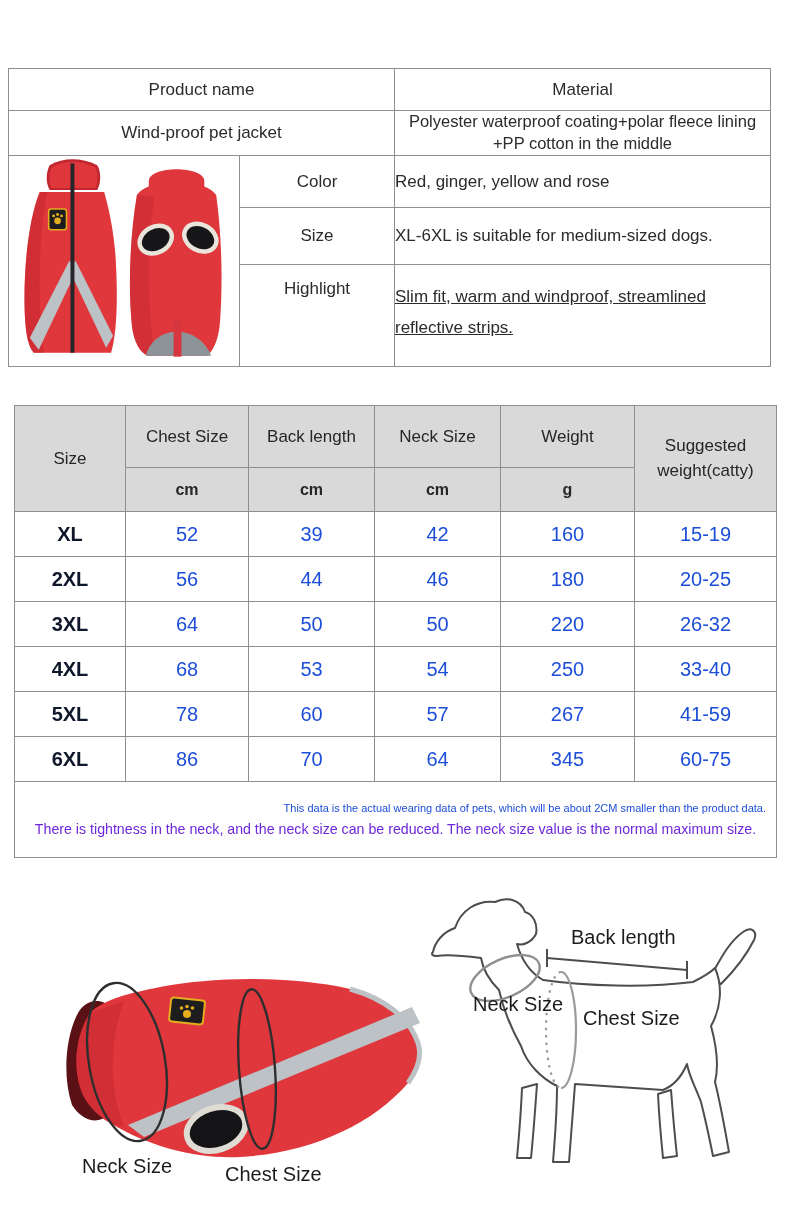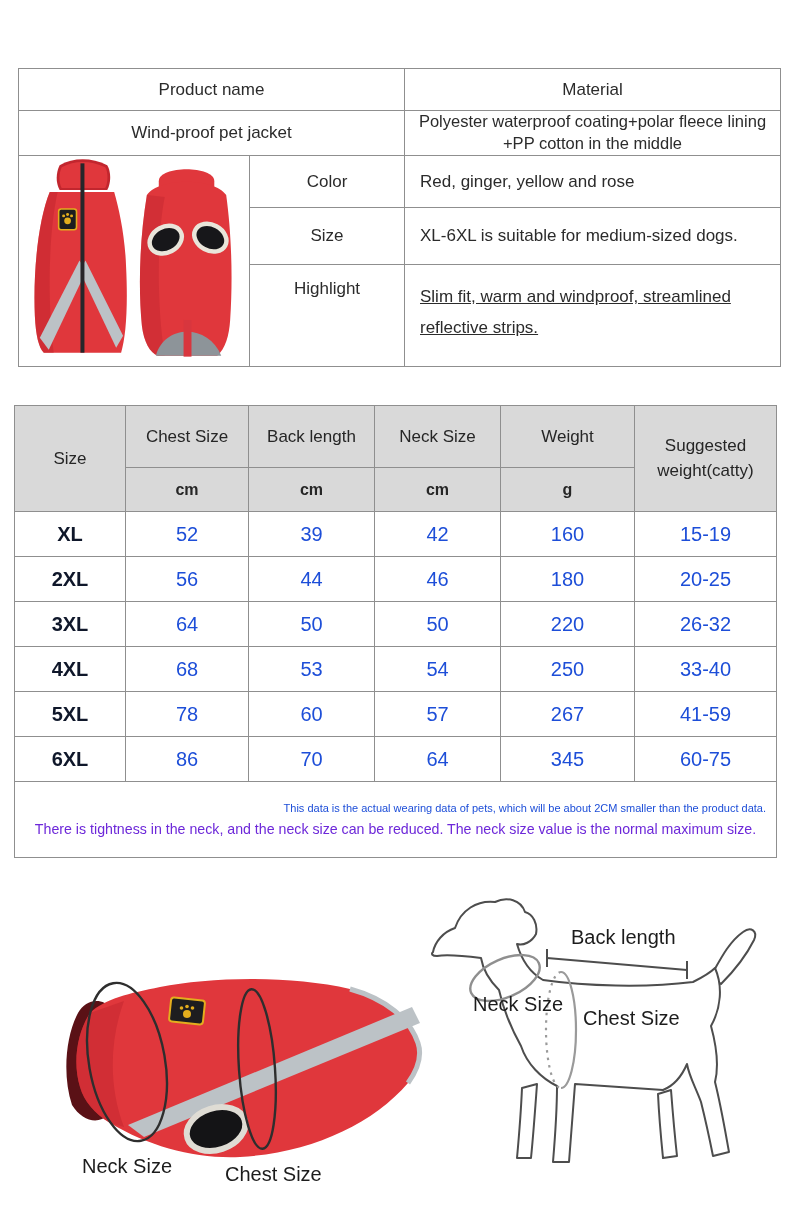--- a/index.html
+++ b/index.html
@@ -9,31 +9,31 @@
 
   
   .page-title{
     position:absolute; top:10px; left:0; width:790px;
     text-align:center; font-size:17.5px; letter-spacing:1.6px;
     color:#a2a2a2; font-weight:400;
   }
 
   
   table.info{
-    position:absolute; left:18px; top:68px; width:762px;
+    position:absolute; left:8px; top:68px; width:762px;
     border-collapse:collapse; table-layout:fixed;
   }
   table.info td{ border:1px solid #8f8f8f; text-align:center; font-size:17px; color:#2b2b2b; }
   .info .r1 td{ height:42px; }
   .info .r2 td{ height:45px; }
   .info .r3 td{ height:52px; }
   .info .r4 td{ height:57px; }
   .info .r5 td{ height:102px; }
   .info td.material-value{ font-size:16.5px; line-height:1.32; padding:0 6px; }
-  .info td.spec-value{ text-align:left; padding-left:15px; }
+  .info td.spec-value{ text-align:left; }
   .info td.highlight-label{ vertical-align:top; padding-top:14px; }
   .info td.highlight-value{ vertical-align:top; padding-top:16px; line-height:31px; padding-right:20px;text-decoration:underline; }
   .info td.img-cell{ padding:0; vertical-align:middle; }
 
   
   table.sizes{
     position:absolute; left:14px; top:405px; width:762px;
     border-collapse:collapse; table-layout:fixed;
   }
   table.sizes th, table.sizes td{ border:1px solid #8f8f8f; text-align:center; }

